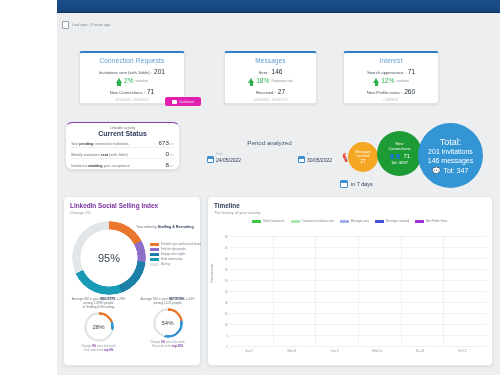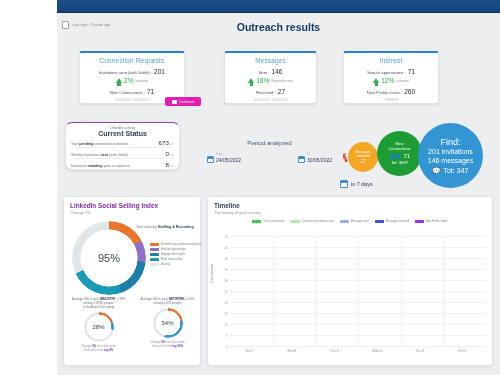--- a/index.html
+++ b/index.html
@@ -219,21 +219,20 @@
 
   <div class="topbar"></div>
 
   <div class="stage">
 
     <div class="syncrow">
       <span class="sync-ico"></span>
       <span class="sync-txt">Last sync: 3 hours ago</span>
     </div>
 
-    <div class="page-title">Outreach results</div>
 
     <div class="kpi-row">
 
       <div class="kpi k1">
         <div class="kpi-title">Connection Requests</div>
         <div class="kpi-line">
           <span>Invitations sent (with JobIn) :</span><b>201</b>
         </div>
         <div class="kpi-var">
           <span class="arrow-up"></span>
@@ -332,21 +331,21 @@
       <span class="bg-l1">New</span>
       <span class="bg-l1">Connections</span>
       <span class="bg-row">
         <span class="person-ico">👤👤</span>
         <span class="bg-v">71</span>
       </span>
       <span class="bg-tot">Tot: 3697</span>
     </div>
 
     <div class="bub bub-blue">
-      <span class="bb-t">Find:</span>
+      <span class="bb-t">Total:</span>
       <span class="bb-l">201 invitations</span>
       <span class="bb-l">146 messages</span>
       <span class="bb-row">
         <span>💬</span>
         <span>Tot: 347</span>
       </span>
     </div>
 
     <div class="in7">
       <span class="cal2"></span>

